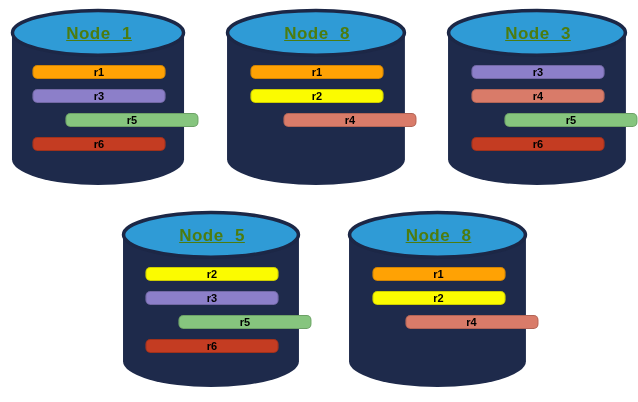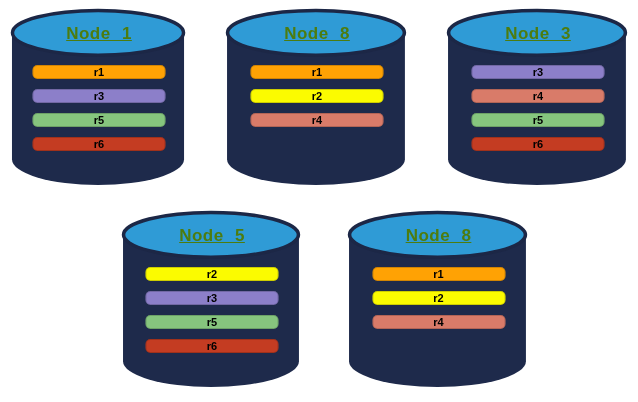--- a/index.html
+++ b/index.html
@@ -51,21 +51,21 @@
     border-radius: 5px;
     box-shadow: inset 0 0 0 1px rgba(0,0,0,0.18);
     text-align: center;
     color: #000000;
     font-size: 11px;
     font-weight: bold;
     line-height: 14px;
   }
   .bar.b1 { top: 57px; }
   .bar.b2 { top: 81px; }
-  .bar.b3 { top: 105px; }
+  .bar.b3 { top: 105px; margin-left: 33px; }
   .bar.b4 { top: 129px; }
 </style>
 </head>
 <body>
 
 <div id="canvas">
 
   <div class="node n1">
     <svg class="cyl" viewBox="0 0 180 180" preserveAspectRatio="none">
       <path d="M2,25 L2,152 A87,26 0 0 0 176,152 L176,25 Z" style="fill: rgb(30, 42, 75);"></path>

